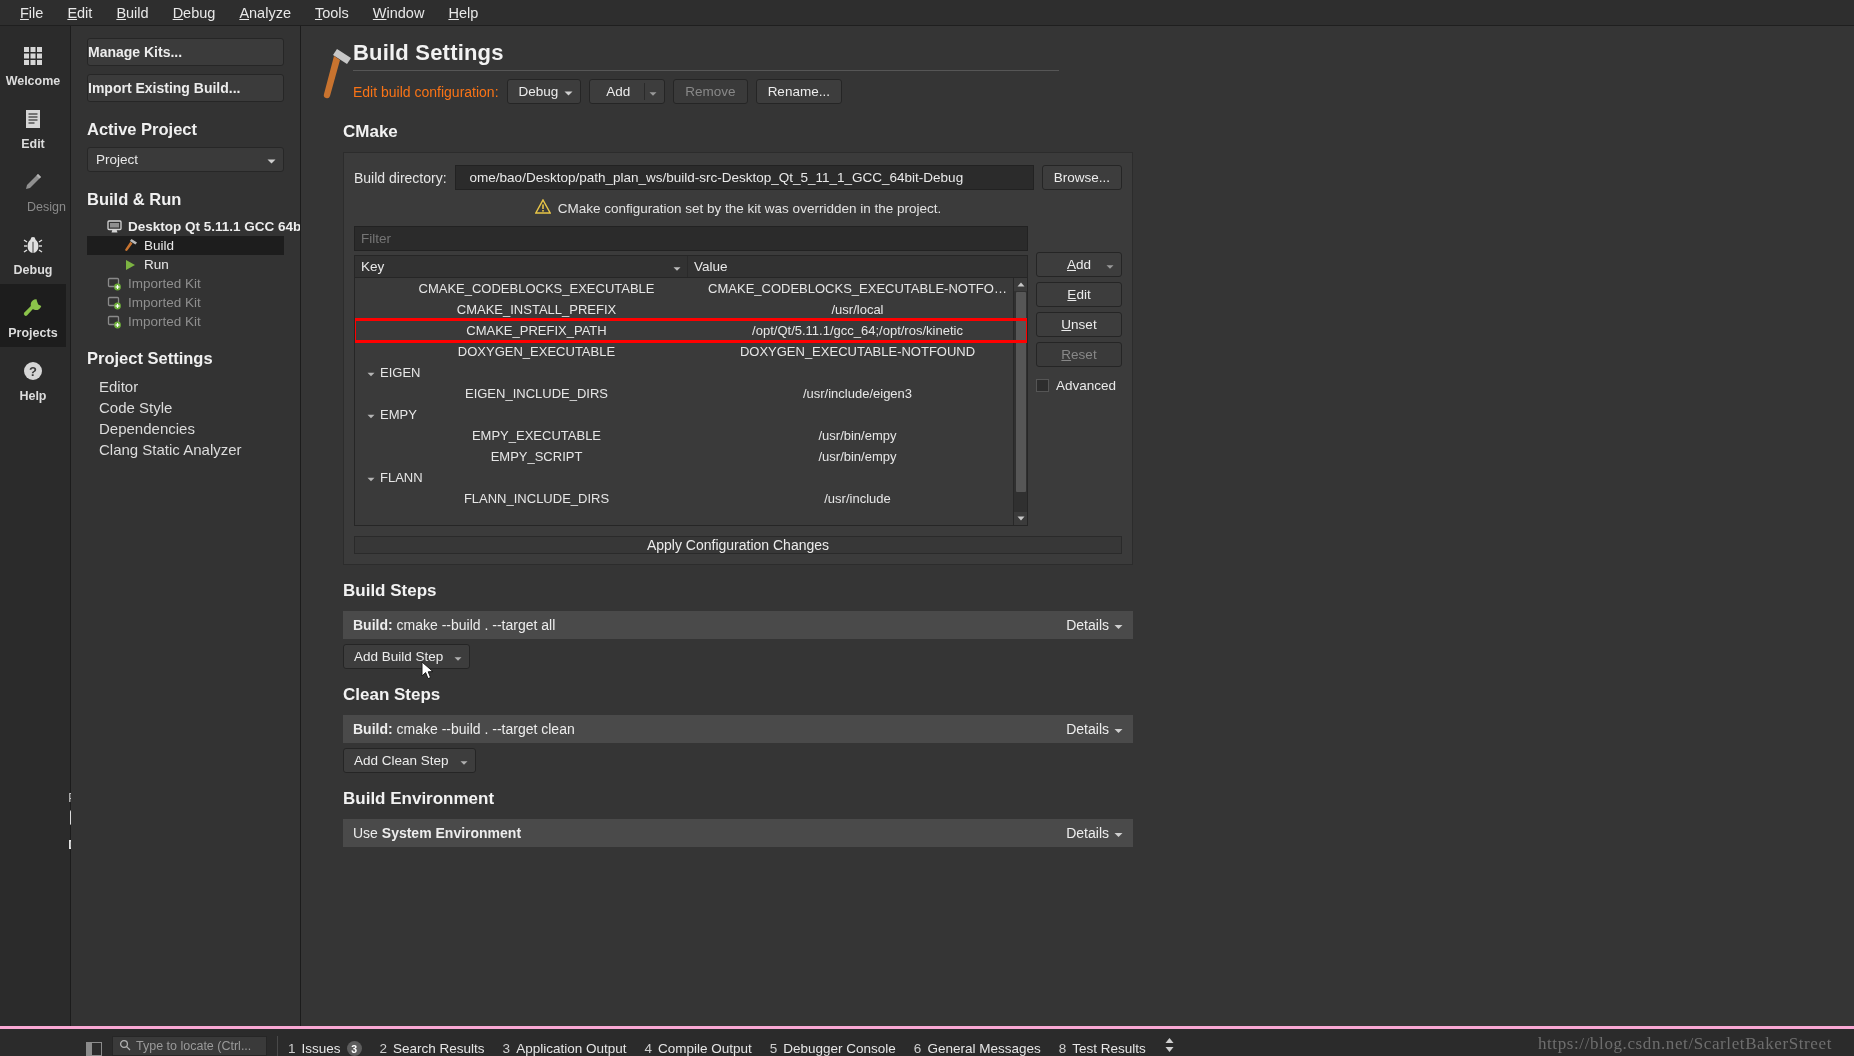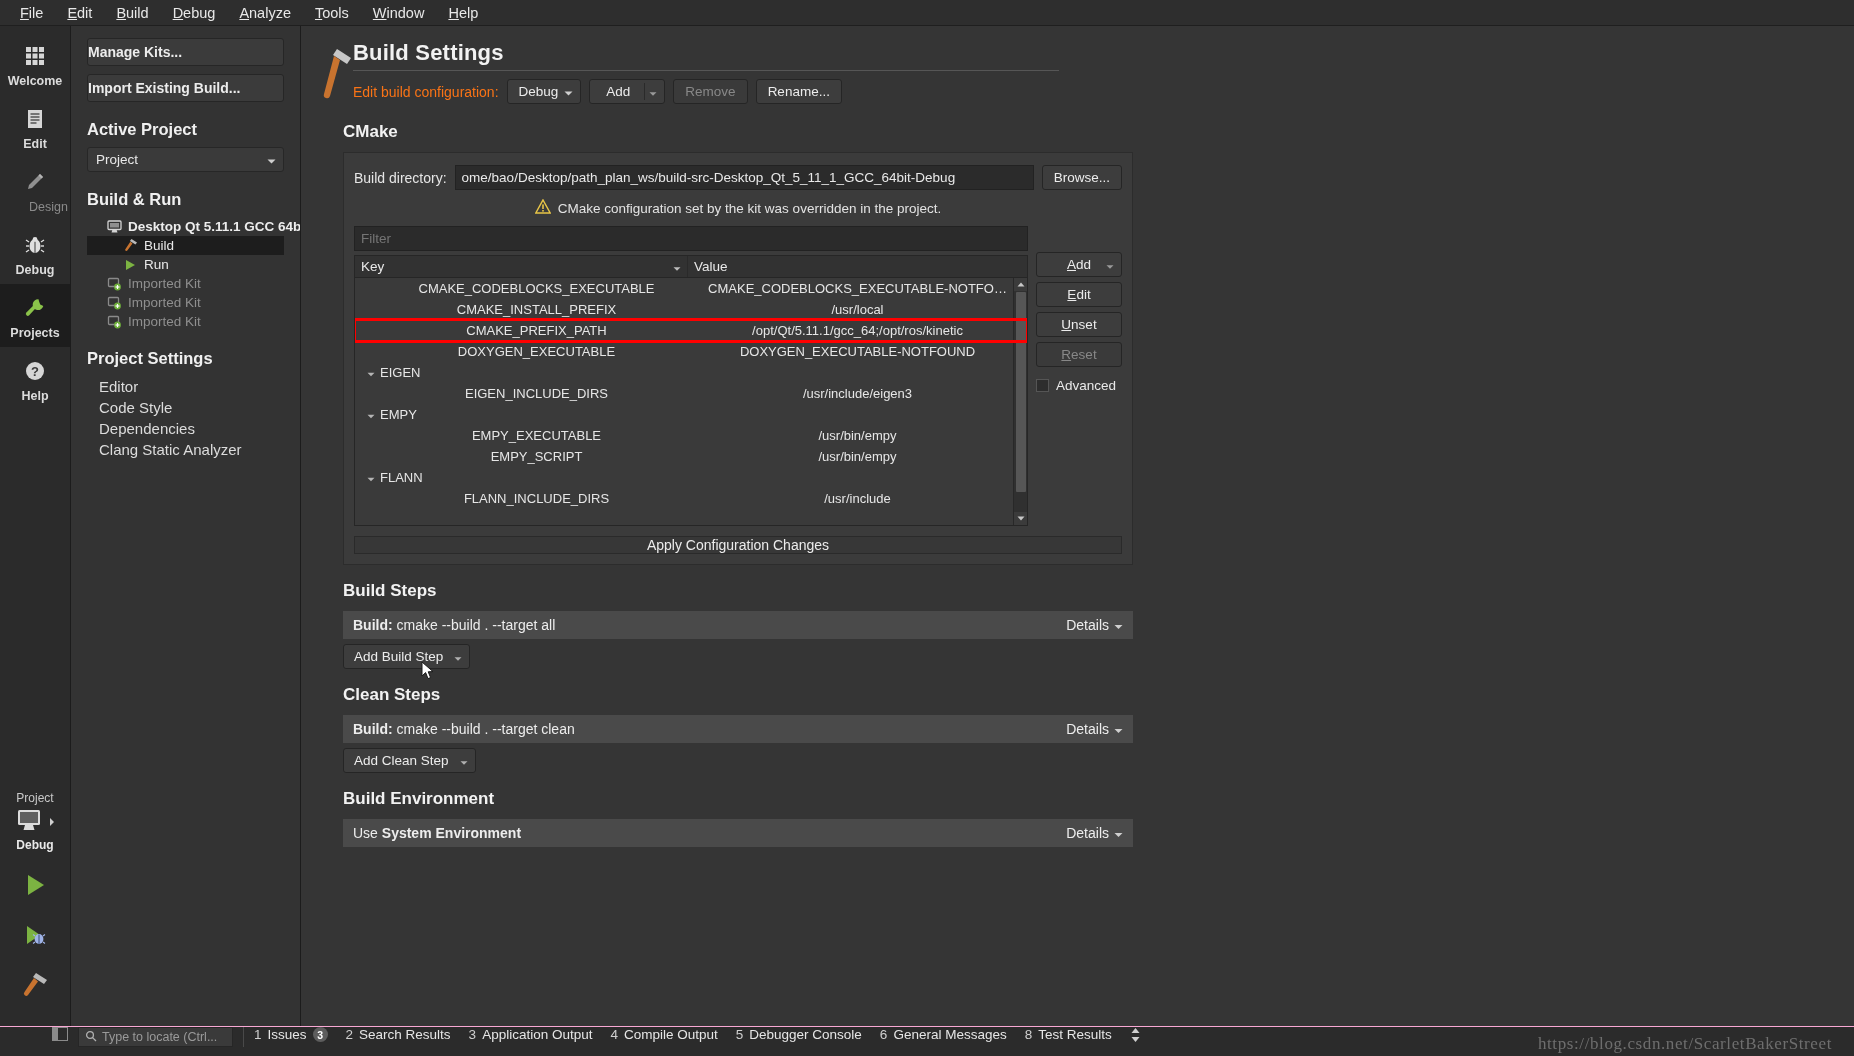--- a/index.html
+++ b/index.html
@@ -21,21 +21,21 @@
     font-size: 14.5px; color: #e8e8e8; padding: 2px 12px; cursor: default; white-space: nowrap;
   }
   .menu-item u { text-decoration: underline; }
 
   
   .body-row { display: flex; flex: 1 1 auto; min-height: 0; }
 
   
   .modebar {
     width: 71px; background: #2b2b2b; flex: 0 0 71px;
-    display: flex; flex-direction: column; border-right: 1px solid #1c1c1c;
+    display: flex; flex-direction: row; border-right: 1px solid #1c1c1c;
   }
   .mode-top { display: flex; flex-direction: column; padding-top: 6px; }
   .mode-btn {
     display: flex; flex-direction: column; align-items: center; justify-content: center;
     padding: 9px 0 7px 0; cursor: default; position: relative;
   }
   .mode-btn.active { background: #1d1d1d; }
   .mode-btn .glyph { height: 30px; display: flex; align-items: center; justify-content: center; }
   .mode-btn .lbl { font-size: 12.5px; margin-top: 3px; color: #dcdcdc; font-weight: bold; }
   .mode-btn.disabled .lbl { color: #8a8a8a; font-weight: normal; padding-left: 27px; }
@@ -95,21 +95,21 @@
 
   
   .cmake-box {
     margin-left: 42px; width: 790px; background: #3b3b3b; border: 1px solid #2c2c2c;
     padding: 12px 10px 10px 10px;
   }
   .bd-row { display: flex; align-items: center; gap: 8px; font-size: 14px; }
   .bd-label { color: #e6e6e6; white-space: nowrap; }
   .lineedit {
     background: #2b2b2b; border: 1px solid #222; color: #e9e9e9; font-size: 13.5px;
-    padding: 4px 6px; flex: 1 1 auto; white-space: nowrap; overflow: hidden; text-overflow: clip;
+    padding: 4px 14px; flex: 1 1 auto; white-space: nowrap; overflow: hidden; text-overflow: clip;
   }
   .warn-row { display: flex; align-items: center; justify-content: center; gap: 7px; font-size: 13.5px; color: #e3e3e3; margin: 9px 0 9px 0; }
   .warn-ico { flex: 0 0 16px; }
 
   .table-area { display: flex; gap: 8px; }
   .table-wrap { flex: 1 1 auto; min-width: 0; }
   .filter-input {
     background: #2b2b2b; border: 1px solid #222; color: #8c8c8c; font-size: 13.5px;
     padding: 4px 6px; width: 100%; margin-bottom: 4px;
   }
@@ -147,22 +147,22 @@
   
   .step-row {
     margin-left: 42px; width: 790px; background: #4a4a4a; display: flex; align-items: center;
     justify-content: space-between; padding: 6px 10px; font-size: 14px; color: #ededed;
   }
   .step-row .details { display: flex; align-items: center; gap: 5px; cursor: default; }
   .addstep { margin: 5px 0 0 42px; display: inline-block; }
 
   
   .statusbar {
-    height: 30px; flex: 0 0 30px; background: #2b2b2b; display: flex; align-items: flex-start;
-    border-top: 1px solid #f9a8d4; padding-left: 52px; position: relative;
+    height: 30px; flex: 0 0 30px; background: #2b2b2b; display: flex; align-items: flex-end;
+    border-top: 3px solid #f9a8d4; padding-left: 86px; position: relative;
   }
   .sb-toggle { width: 16px; height: 14px; border: 1px solid #8b8b8b; margin-right: 10px; position: relative; }
   .sb-toggle:after { content:""; position:absolute; left:0; top:0; bottom:0; width:5px; background:#8b8b8b; }
   .locator {
     background: #3a3a3a; border: 1px solid #262626; width: 155px; height: 20px; display: flex;
     align-items: center; gap: 5px; padding: 0 6px; font-size: 12.5px; color: #9a9a9a;
   }
   .sb-sep { width: 1px; height: 20px; background: #494949; margin: 0 10px; }
   .sb-item { display: flex; align-items: center; gap: 6px; font-size: 13.5px; color: #e6e6e6; margin-right: 18px; cursor: default; white-space: nowrap; }
   .sb-item .num { color: #cfcfcf; }

